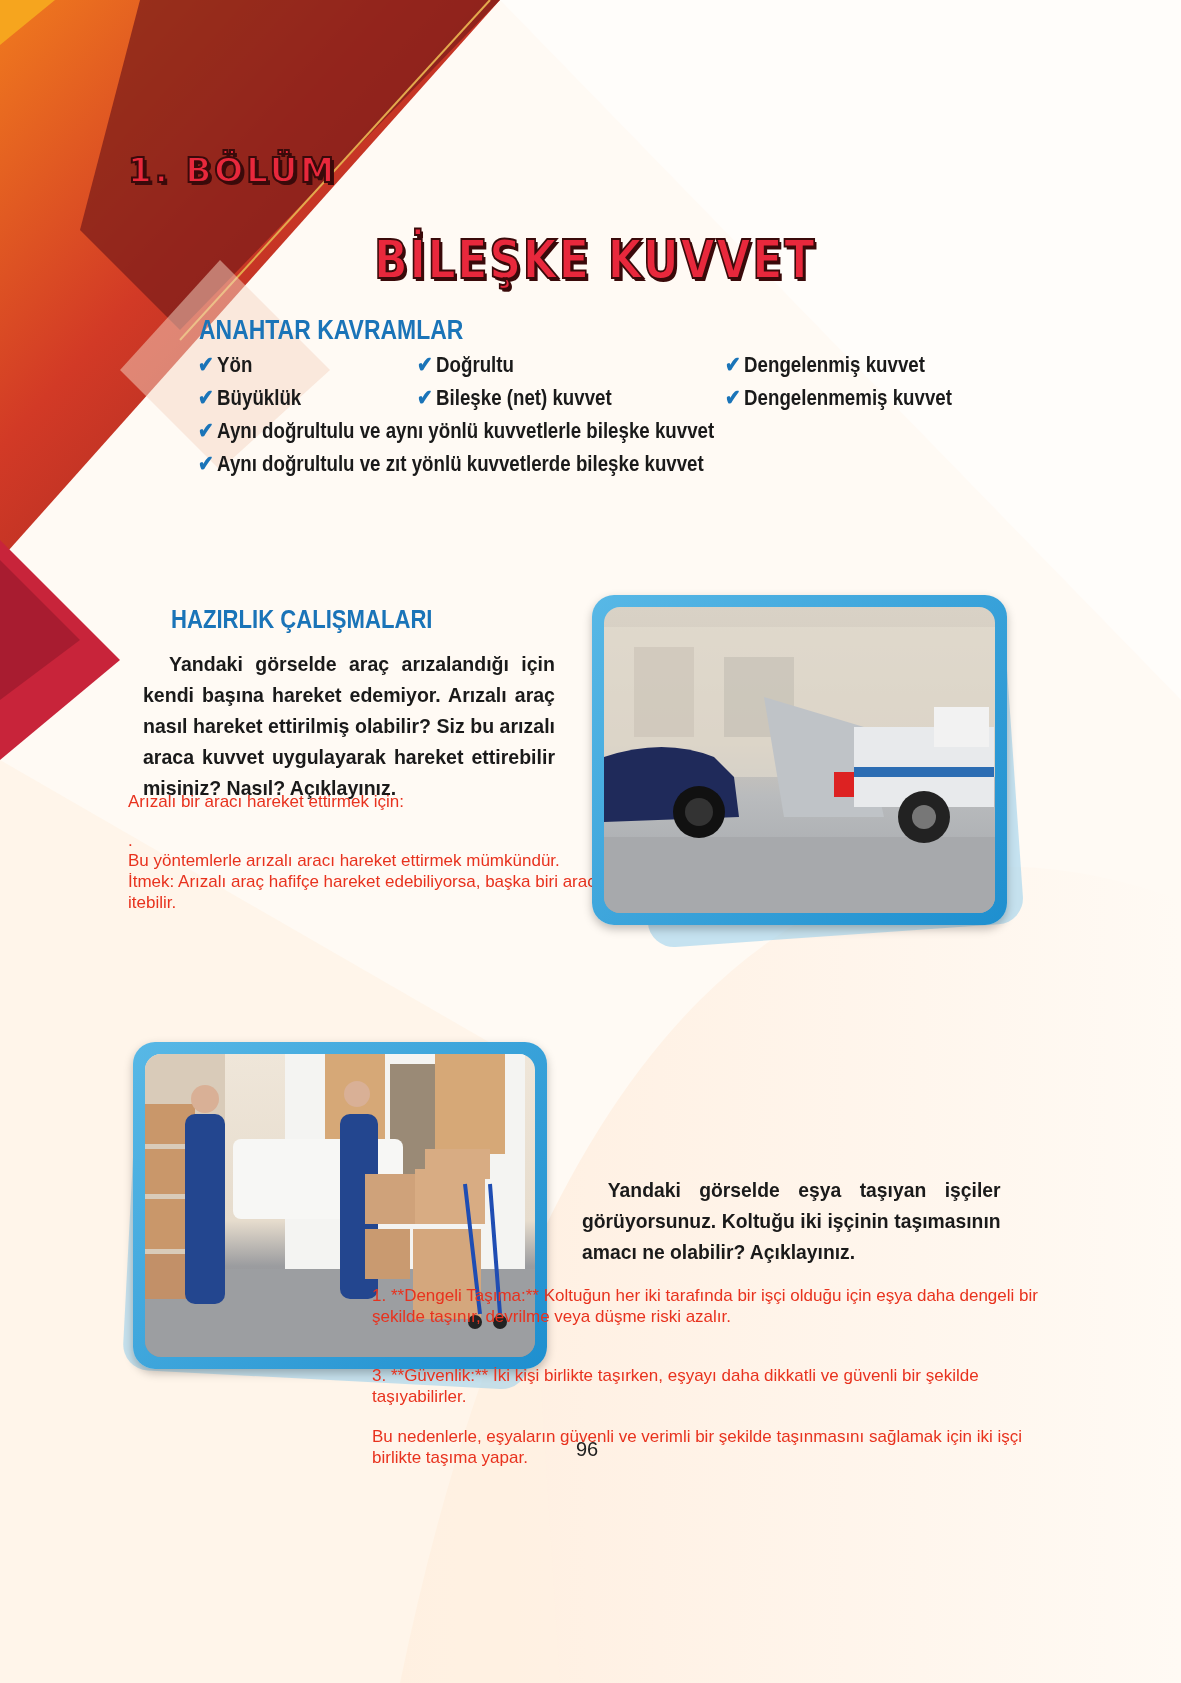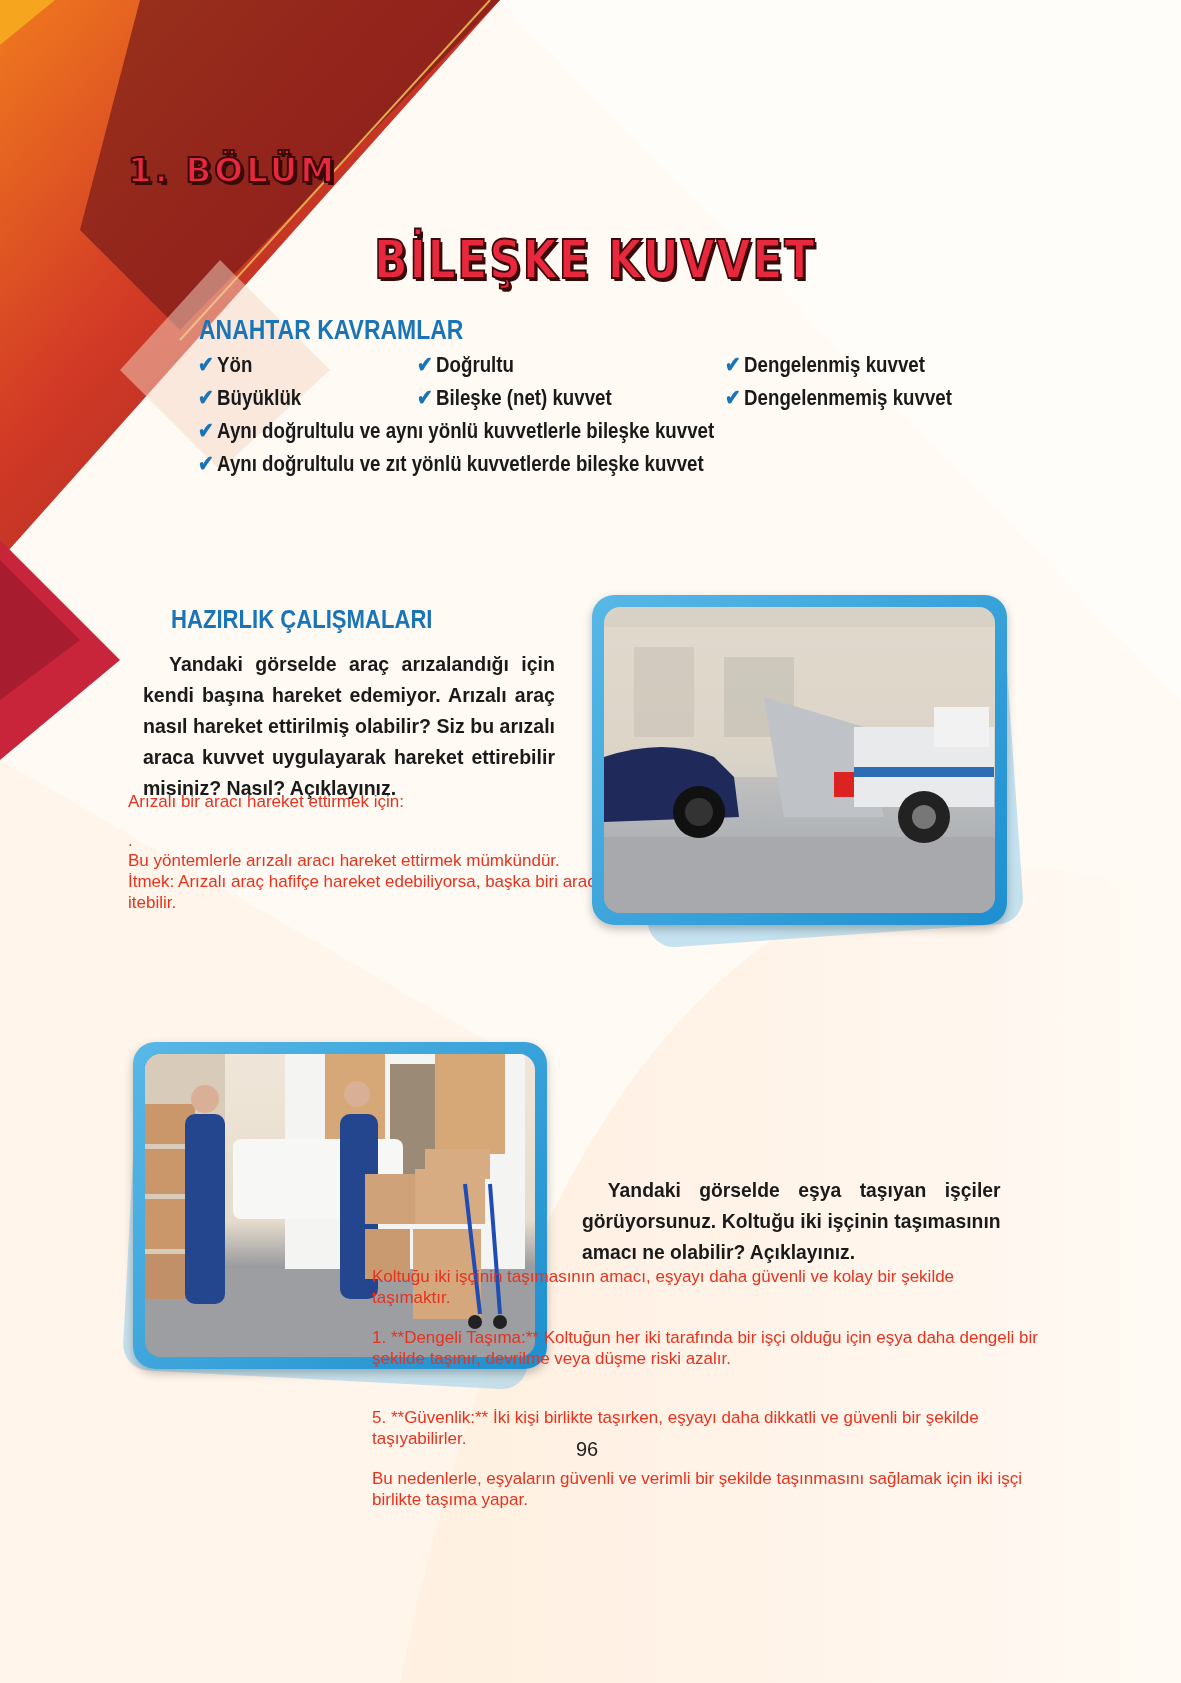--- a/index.html
+++ b/index.html
@@ -140,23 +140,22 @@
       <path d="M320,130 L335,260 M345,130 L355,260" stroke="#1f4db3" stroke-width="4"></path>
       <circle cx="330" cy="268" r="7" fill="#222"></circle>
         <circle cx="355" cy="268" r="7" fill="#222"></circle>
     </svg>
   </div>
 </div>
 
 <div class="abs q" style="left:582px;top:1174px;width:455px;text-indent:28px;transform:scaleX(0.92);transform-origin:left top;">Yandaki görselde eşya taşıyan işçiler görüyorsunuz. Koltuğu iki işçinin taşımasının amacı ne olabilir? Açıklayınız.</div>
 
 <div class="abs ans" style="left:343px;top:1266px;width:680px;">
-  <div style="width:620px;">Koltuğu iki işçinin taşımasının amacı, eşyayı daha güvenli ve kolay bir şekilde taşımaktır.</div>
   <div style="height:19px;"></div>
   <div>1. **Dengeli Taşıma:** Koltuğun her iki tarafında bir işçi olduğu için eşya daha dengeli bir şekilde taşınır, devrilme veya düşme riski azalır.</div>
   <div style="height:19px;"></div>
   <div style="height:19px;"></div>
-  <div style="width:650px;">5. **Güvenlik:** İki kişi birlikte taşırken, eşyayı daha dikkatli ve güvenli bir şekilde taşıyabilirler.</div>
+  <div style="width:650px;">3. **Güvenlik:** İki kişi birlikte taşırken, eşyayı daha dikkatli ve güvenli bir şekilde taşıyabilirler.</div>
   <div style="height:19px;"></div>
   <div>Bu nedenlerle, eşyaların güvenli ve verimli bir şekilde taşınmasını sağlamak için iki işçi birlikte taşıma yapar.</div>
 </div>
 
 <div class="abs" style="left:552px;top:1438px;font-size:20px;color:#222;margin-left:24px;">96</div>
 
 </body></html>

